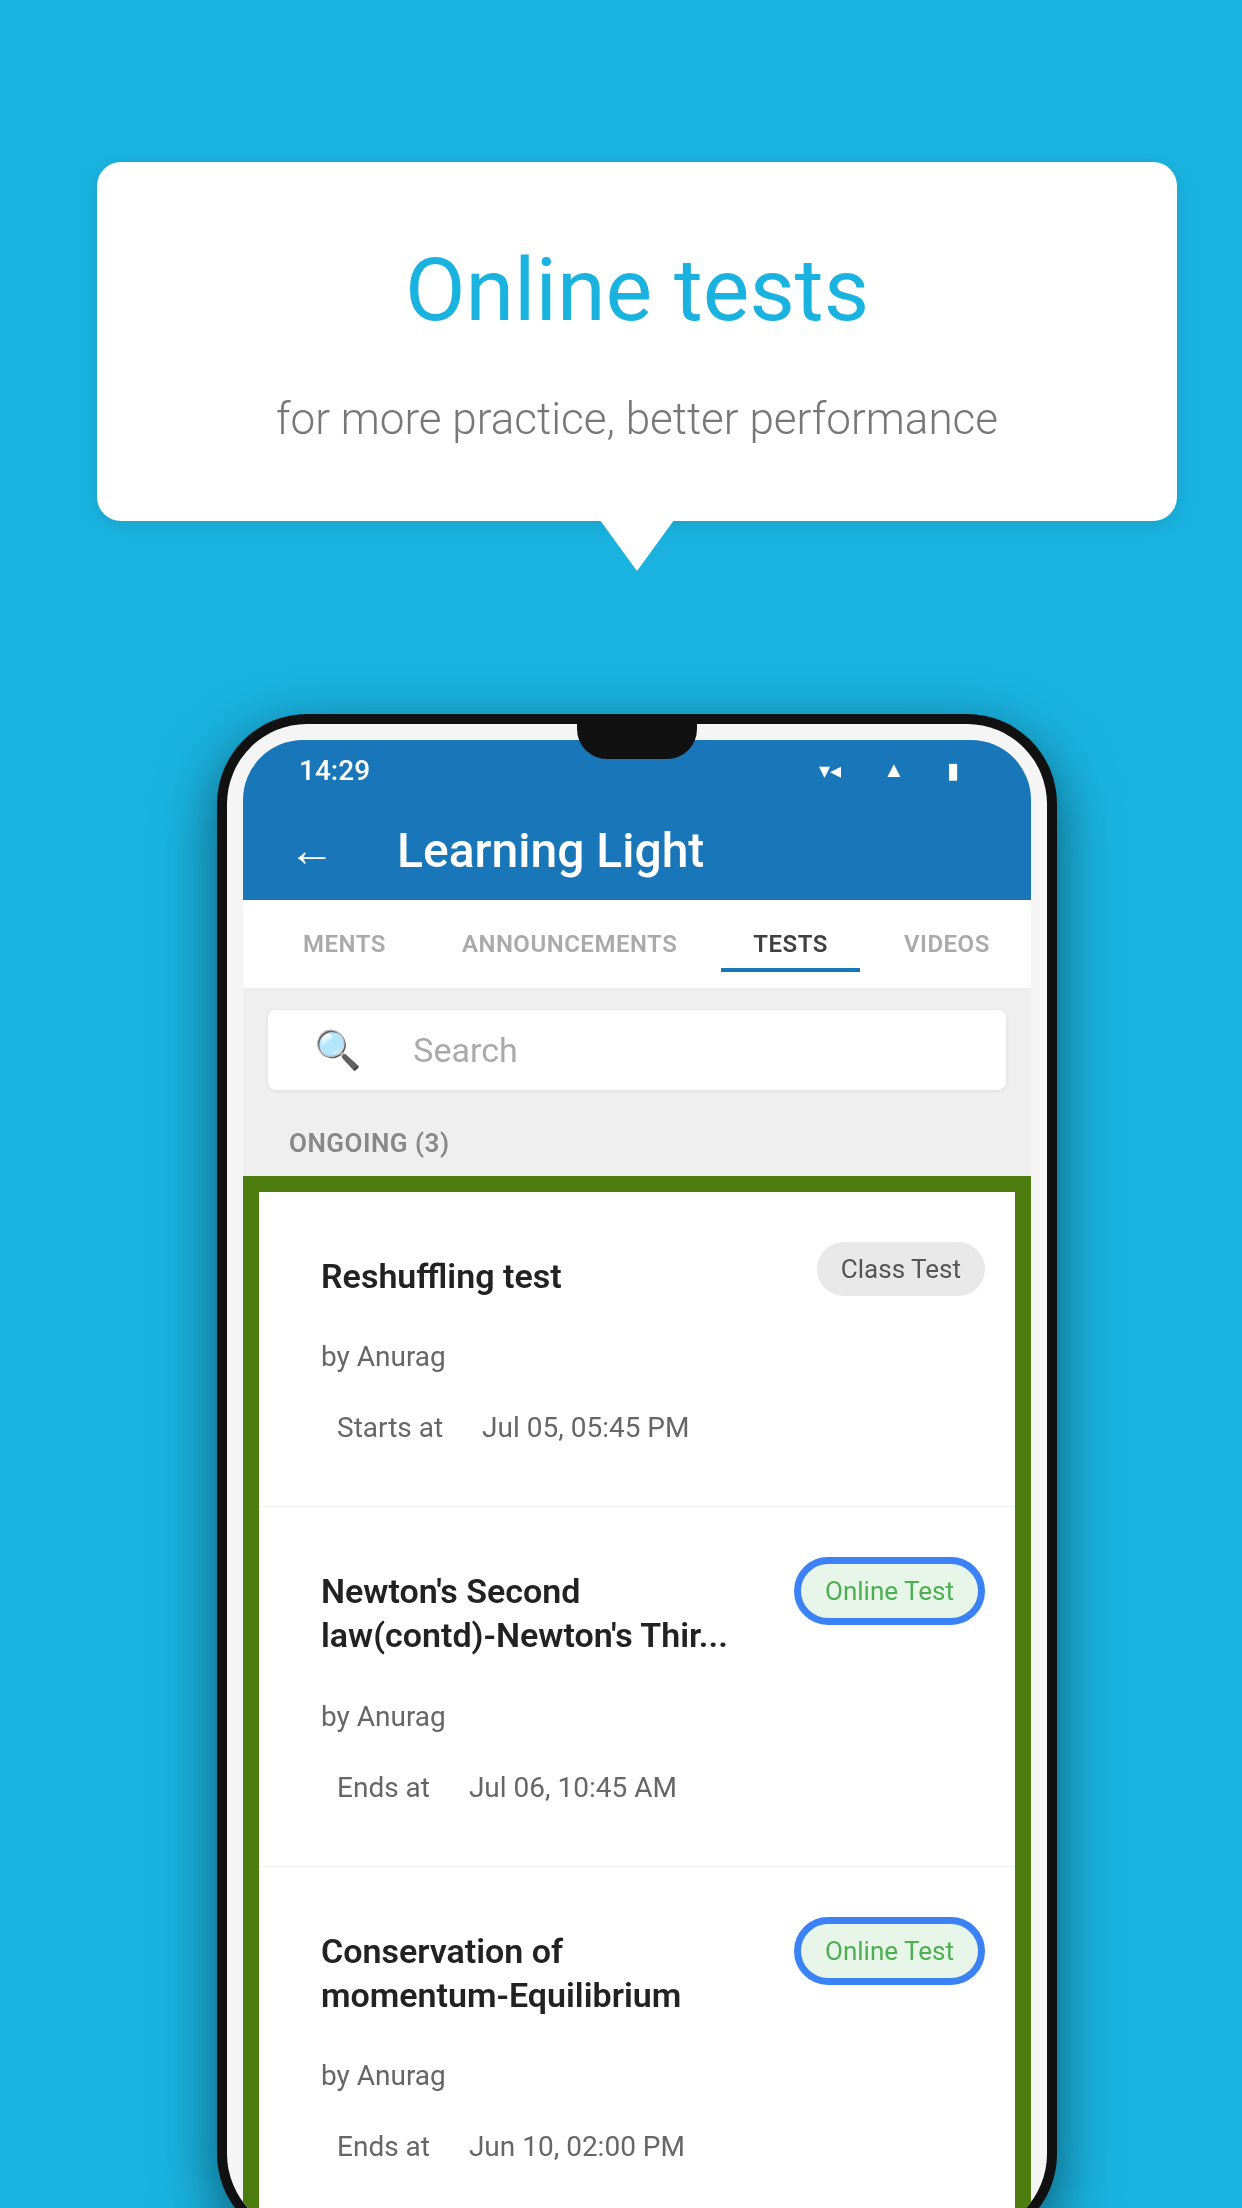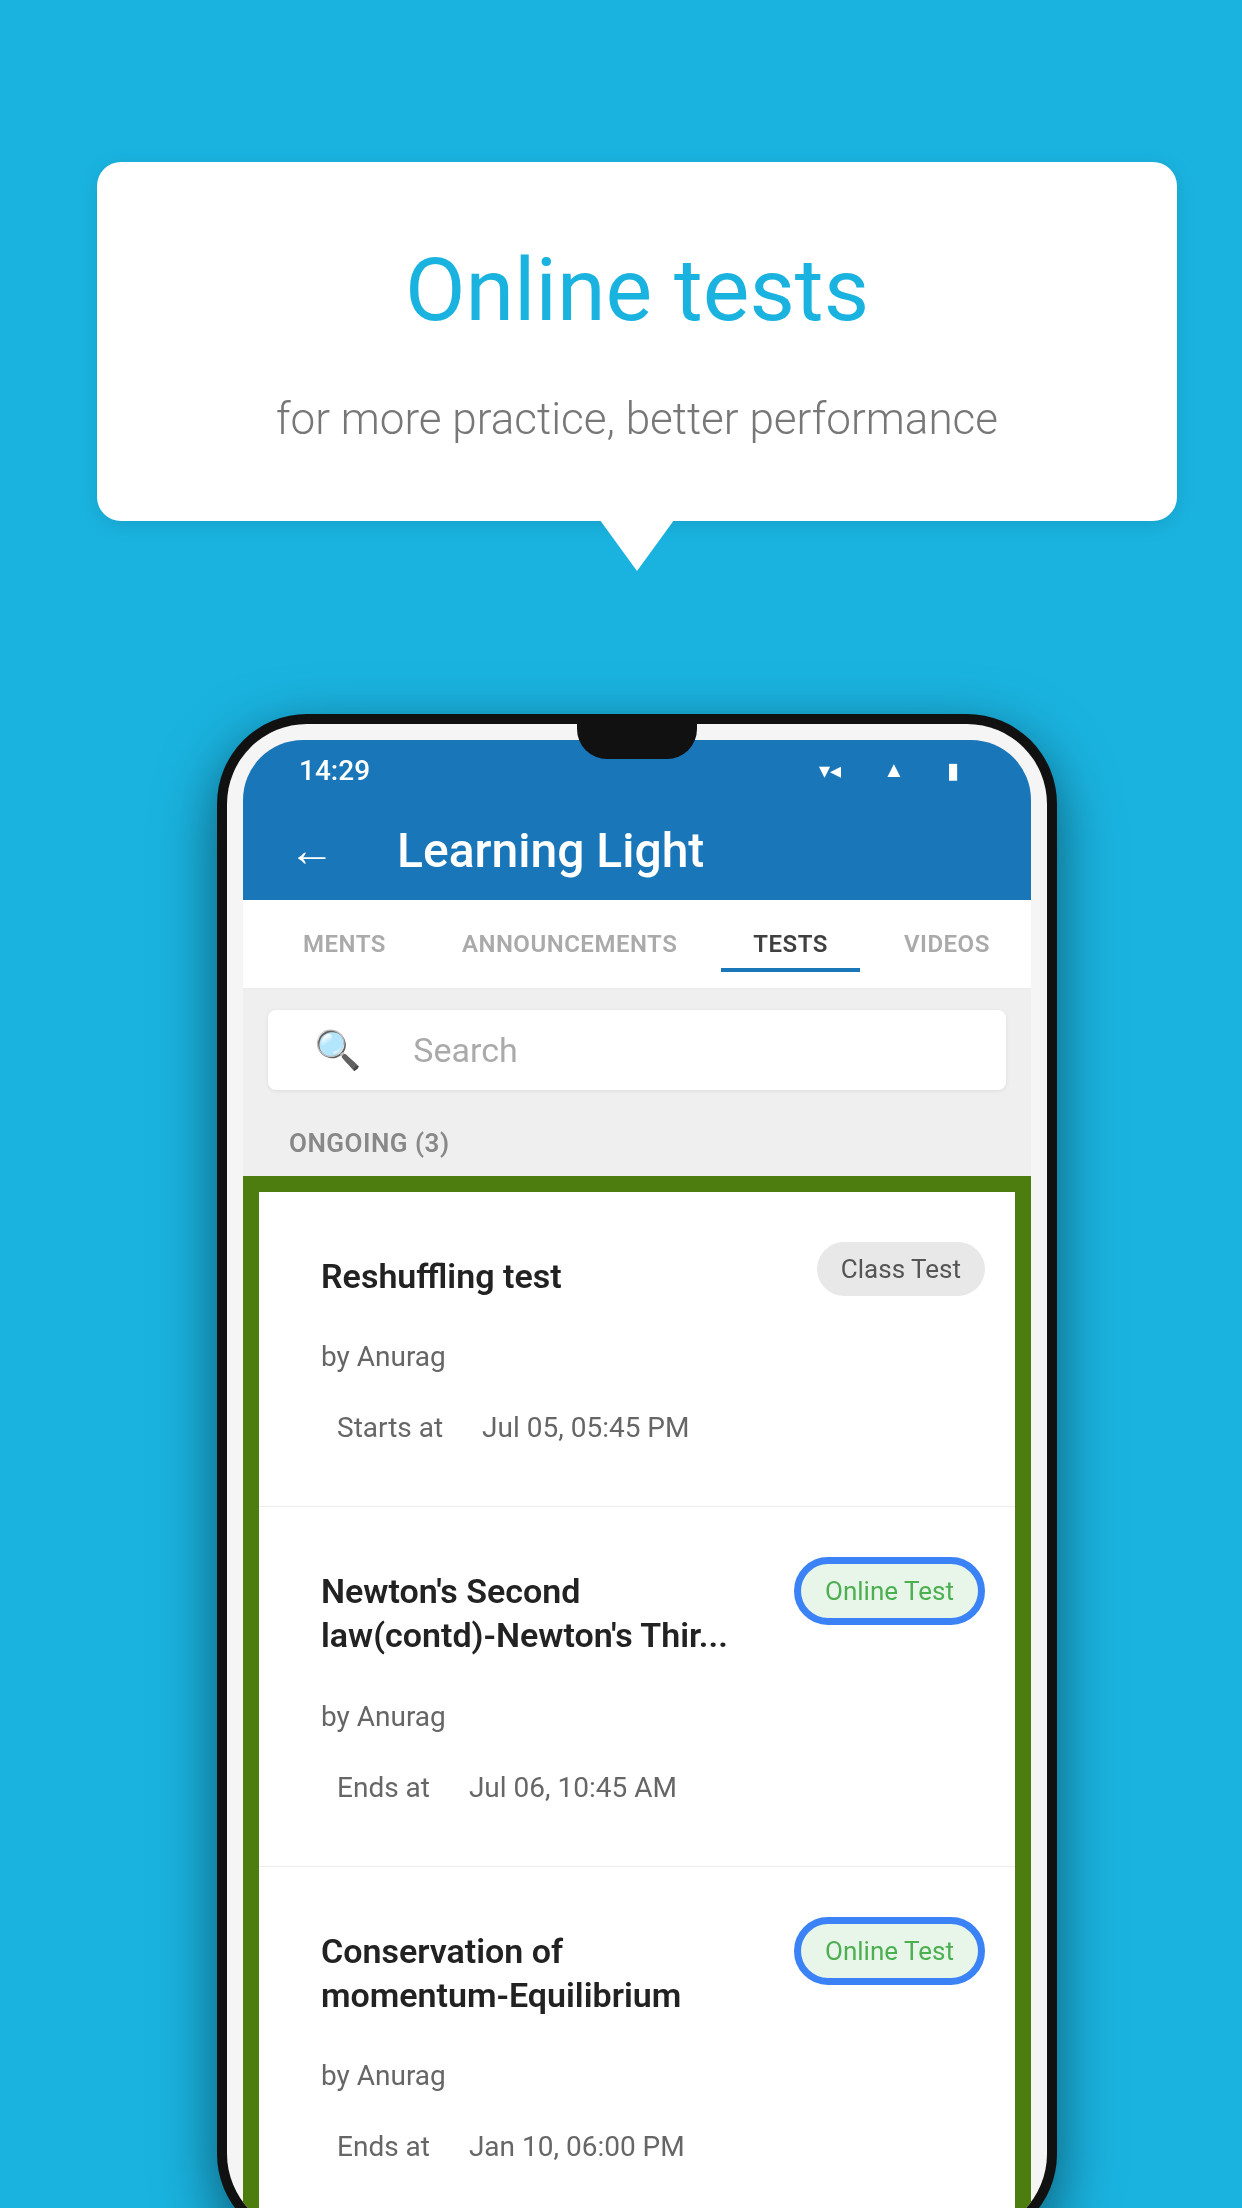--- a/index.html
+++ b/index.html
@@ -377,21 +377,21 @@
           </div>
         </div>
         <div class="test-badge badge-online">Online Test</div>
       </div>
 
       <div class="test-item">
         <div class="test-info">
           <div class="test-title">Conservation of momentum-Equilibrium</div>
           <div class="test-author">by Anurag</div>
           <div class="test-time">
-            <span>Ends at</span>&nbsp;<span>Jan 10, 06:00 PM</span>
+            <span>Ends at</span>&nbsp;<span>Jun 10, 02:00 PM</span>
           </div>
         </div>
         <div class="test-badge badge-online">Online Test</div>
       </div>
 
     </div>
 
     <div class="completed-header">
       <span class="completed-text">COMPLETED (1)</span>
     </div>

